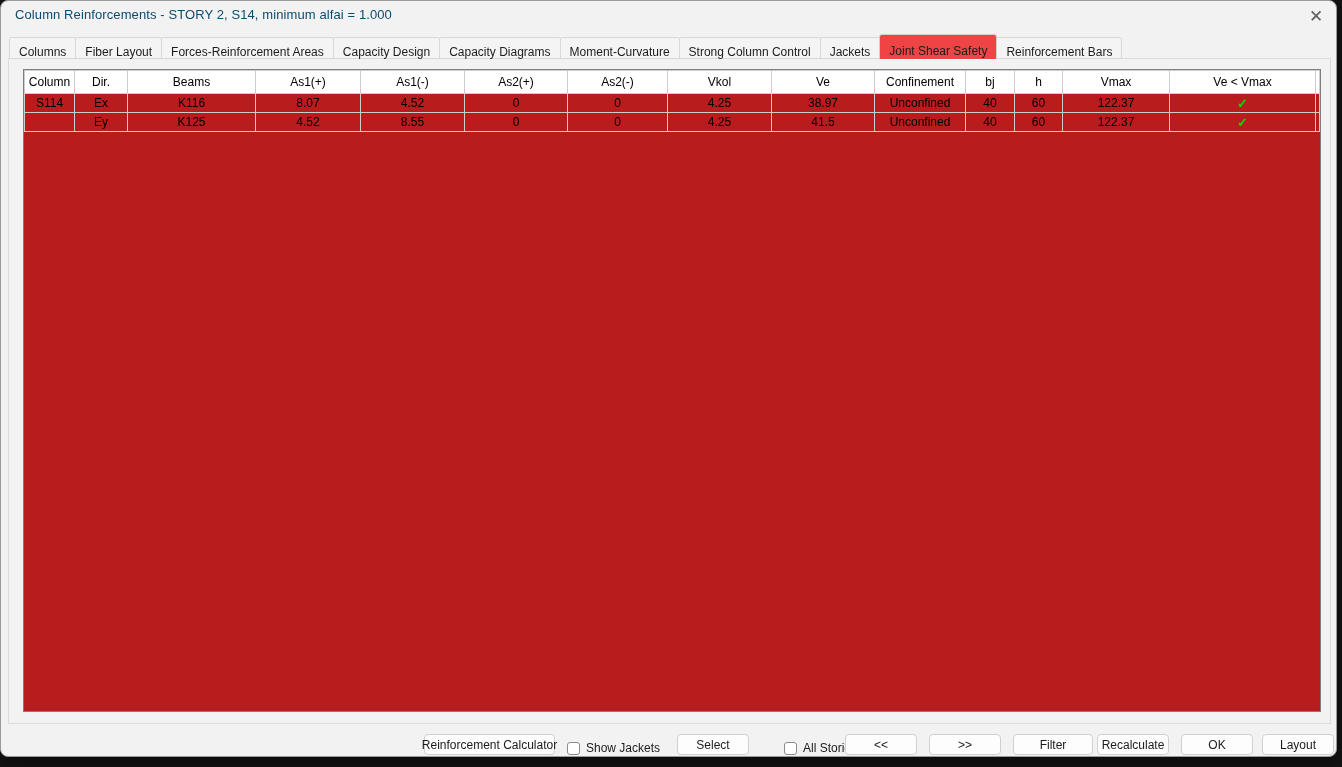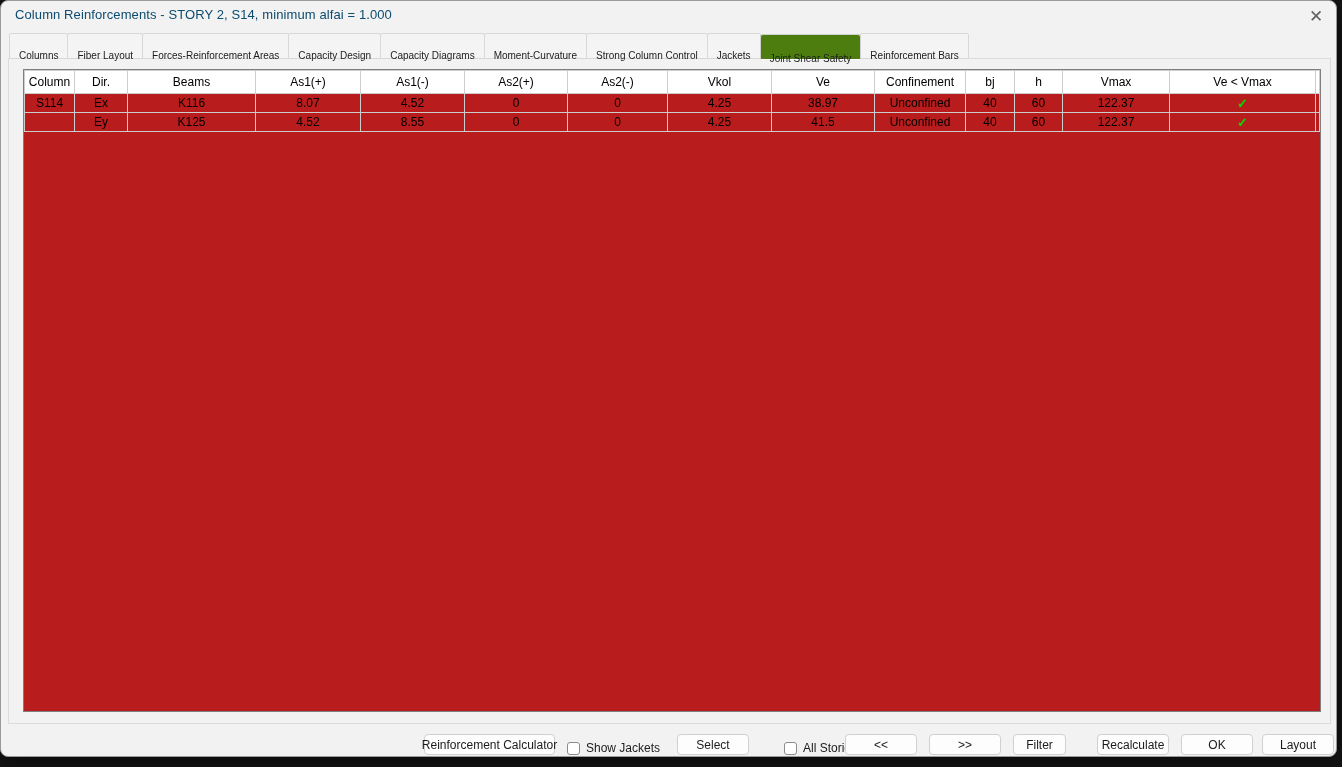--- a/index.html
+++ b/index.html
@@ -30,32 +30,32 @@
     display:flex; align-items:center; justify-content:center;
     font-size:17px; color:#5f5f5f; cursor:default; border-radius:4px;
   }
   
   .tabstrip {
     position:absolute; left:8px; top:32px; height:26px;
     display:flex; align-items:flex-end; z-index:3;
   }
   .tab {
     height:22px; line-height:20px;
-    padding:12px 9px;
-    font-size:10px; color:#1c1c1c;
+    padding:4px 9px;
+    font-size:12px; color:#1c1c1c;
     background:#f4f4f4;
     border:1px solid #d8d8d8;
     border-radius:2px 2px 0 0;
     margin-left:-1px;
     white-space:nowrap;
   }
   .tab:first-child { margin-left:0; }
   .tab.active {
     height:26px; line-height:24px;
-    background:#4d7c0f;
+    background:#ef4444;
     border:1px solid #cfcfcf;
     border-bottom:1px solid #ffffff;
     border-radius:3px 3px 0 0;
     position:relative; z-index:4;
     margin-bottom:-1px;
   }
   
   .tabpage {
     position:absolute; left:7px; top:57px; width:1323px; height:666px;
     background:#f2f2f2;
@@ -225,18 +225,18 @@
 
   <div class="btn" style="left:676px; width:72px;">Select</div>
 
   <div class="chk-group" style="left:758px;padding-left:25px;">
     <div class="chk-box"></div>
     <span class="chk-label">All Stories</span>
   </div>
 
   <div class="btn" style="left:844px; width:72px;">&lt;&lt;</div>
   <div class="btn" style="left:928px; width:72px;">&gt;&gt;</div>
-  <div class="btn" style="left:1012px; width:53px;">Filter</div>
+  <div class="btn" style="left:1012px; width:80px;">Filter</div>
   <div class="btn" style="left:1096px; width:72px;">Recalculate</div>
   <div class="btn" style="left:1180px; width:72px;">OK</div>
   <div class="btn" style="left:1261px; width:72px;">Layout</div>
 
 </div>
 
 </body></html>

